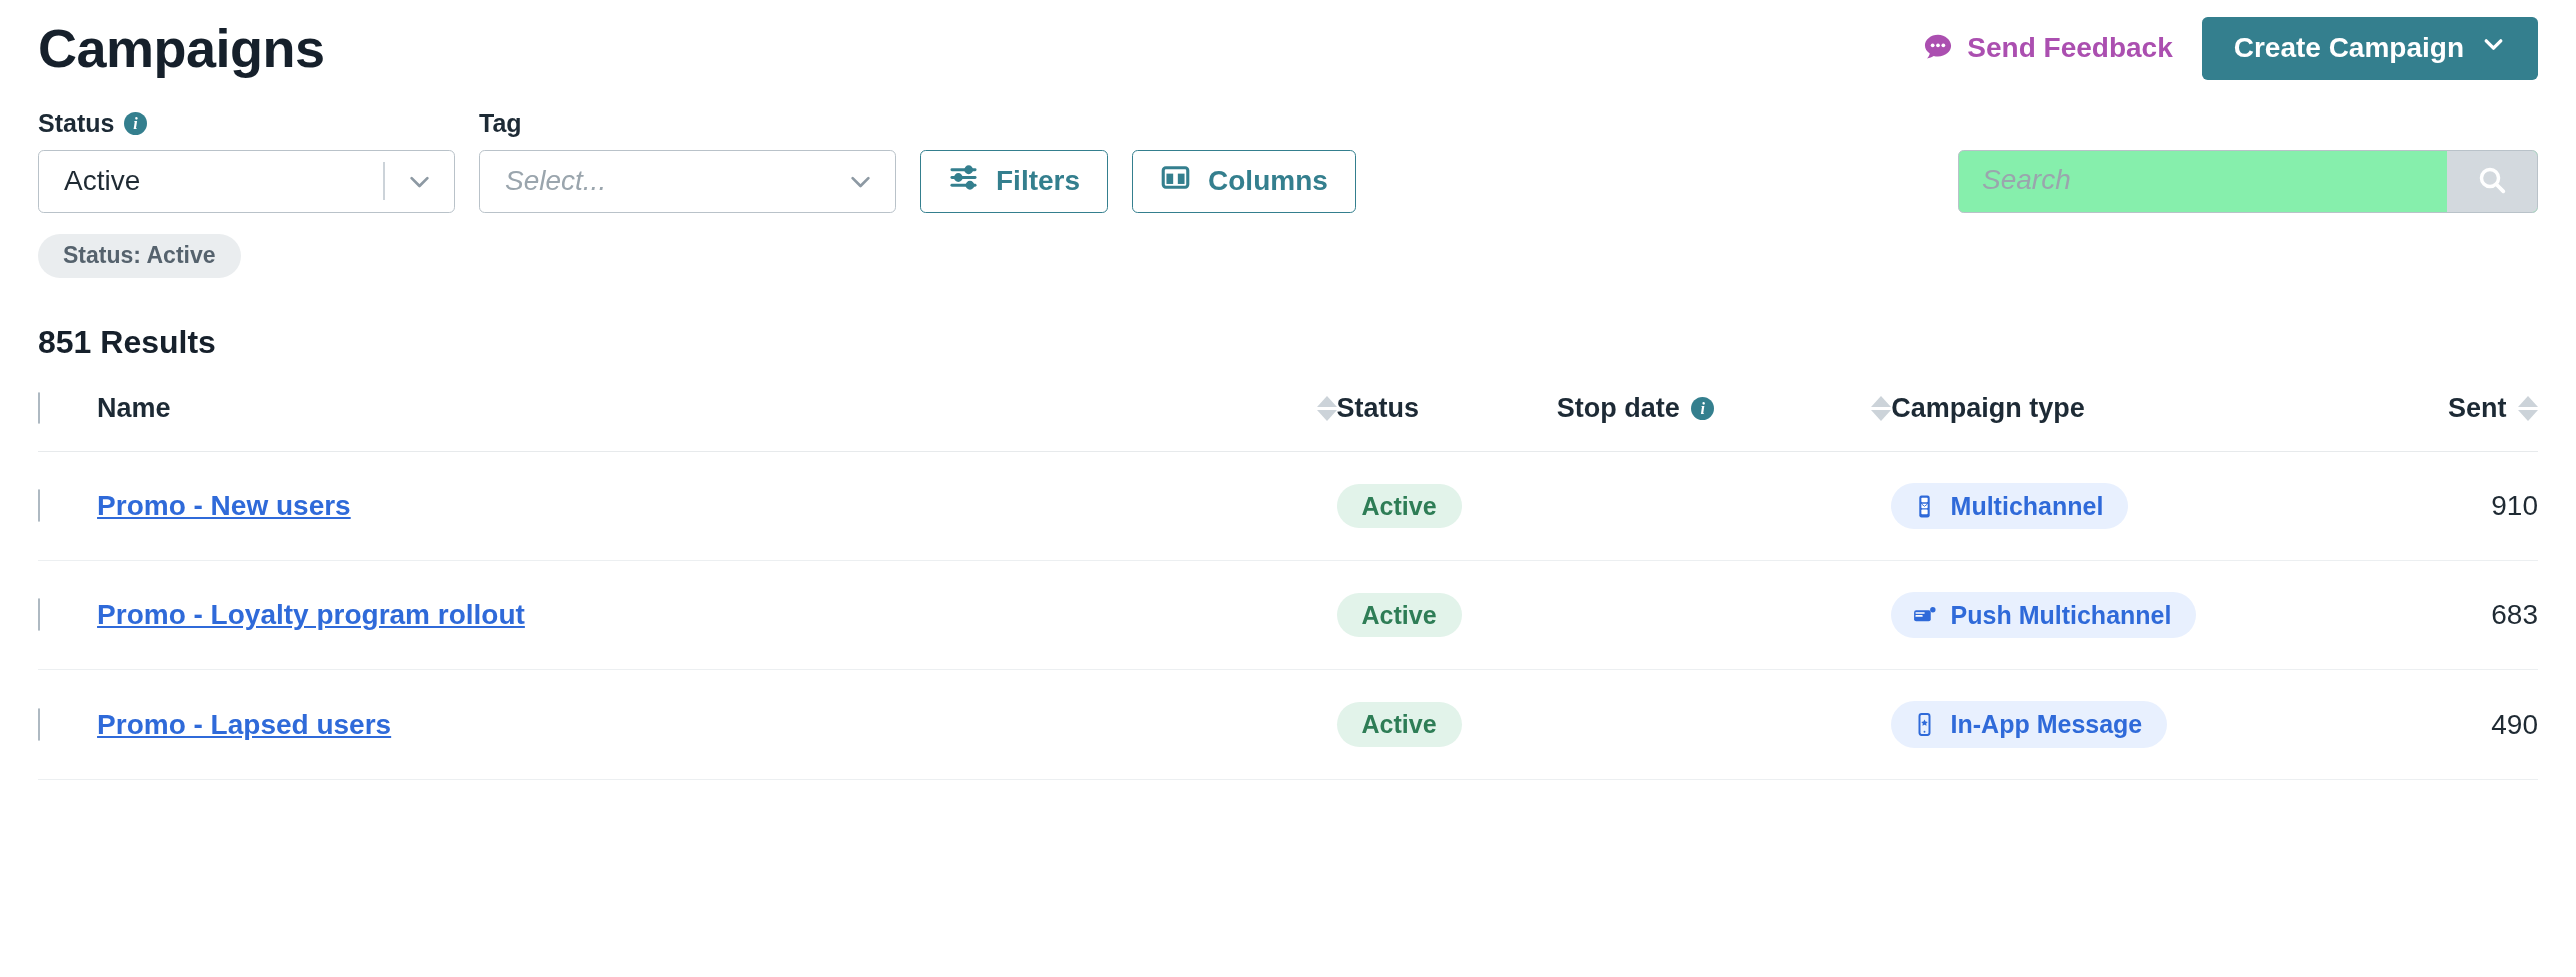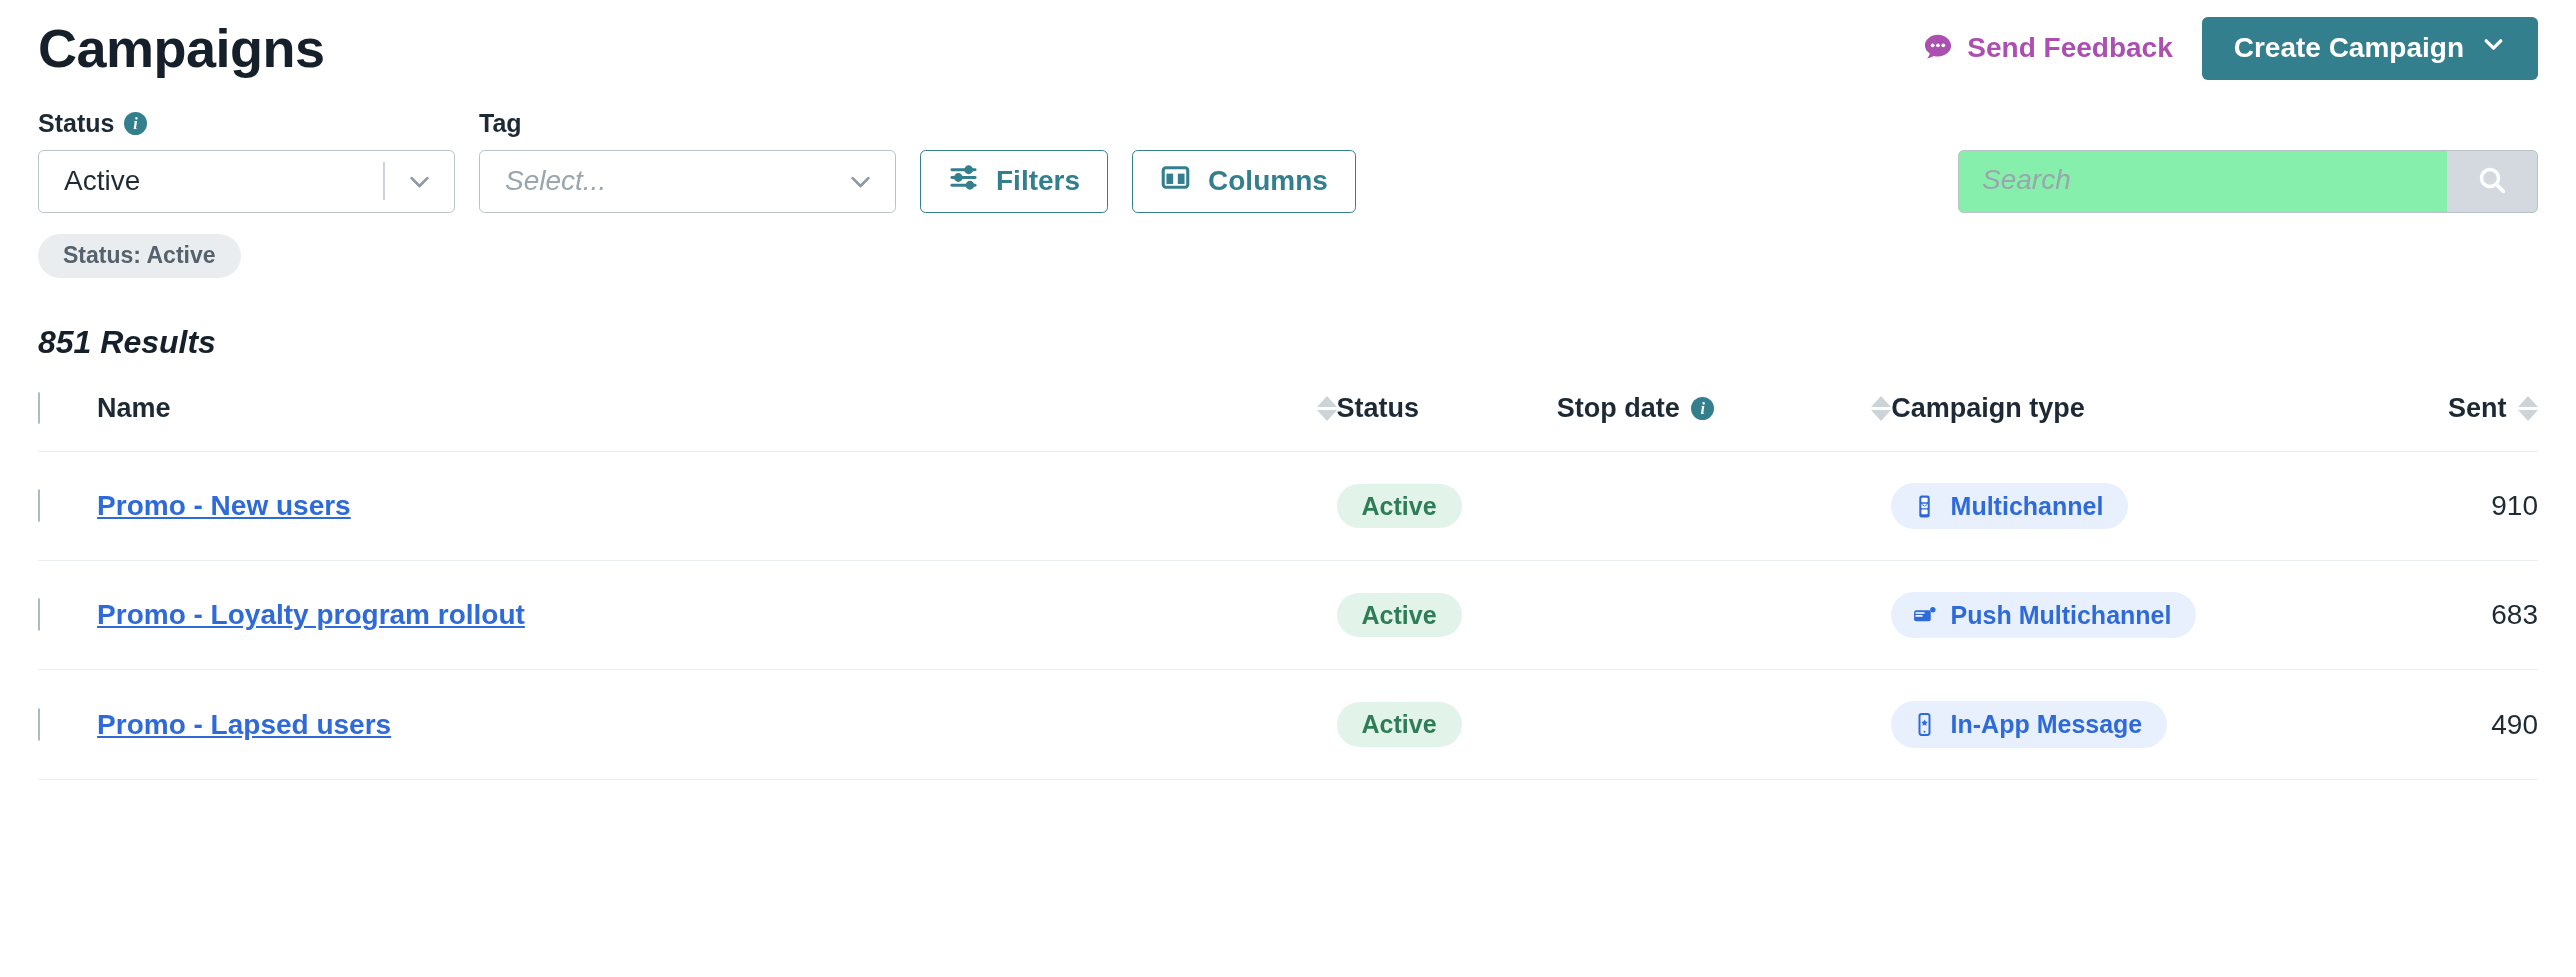--- a/index.html
+++ b/index.html
@@ -209,21 +209,20 @@
     font-weight: 700;
     cursor: pointer;
   }
 
   
   .results-count {
     margin-top: 46px;
     font-size: 32px;
     font-weight: 700;
     color: #16202b;
-    font-style: italic;
   }
 
   
   .table {
     margin-top: 32px;
     width: 100%;
     border-collapse: collapse;
     table-layout: fixed;
   }
   .table th {

